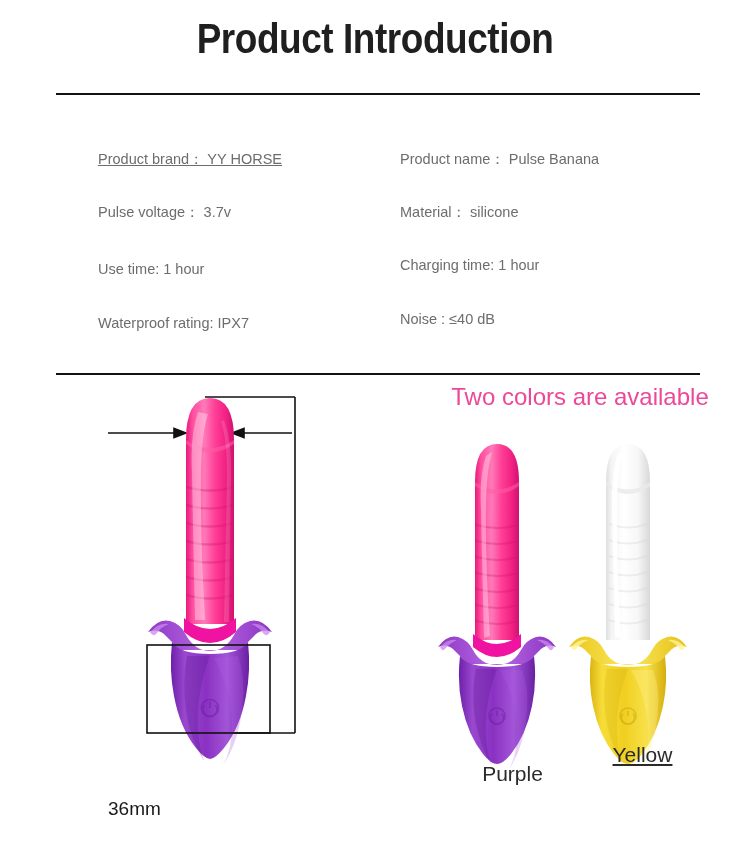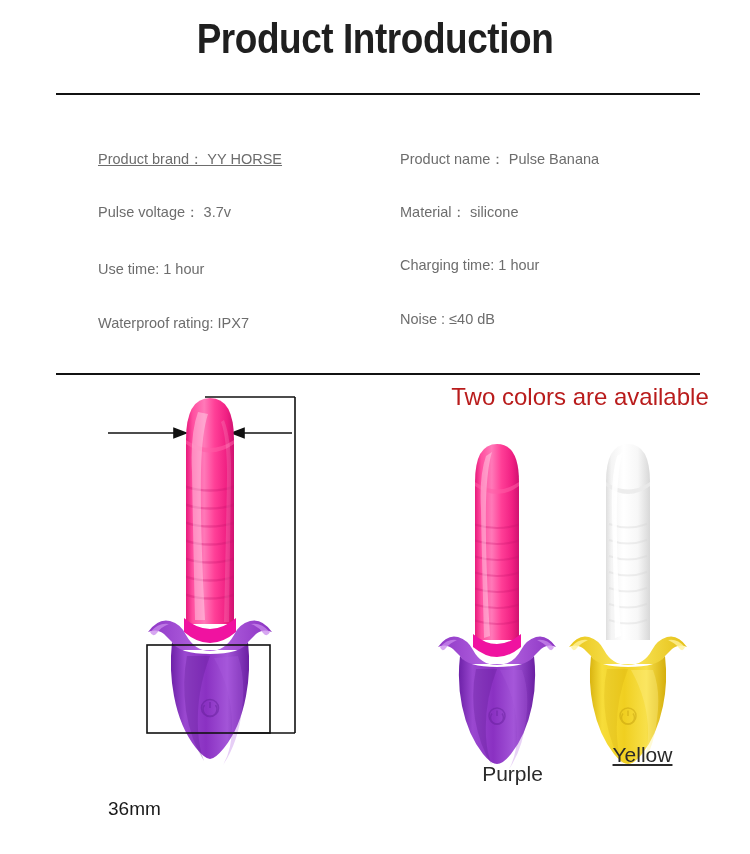--- a/index.html
+++ b/index.html
@@ -43,21 +43,21 @@
   .right .spec-row:nth-child(4){top:182px;}
 
   
   .panel-left{position:absolute;left:0;top:380px;width:410px;height:474px;}
   .panel-right{position:absolute;left:410px;top:380px;width:340px;height:474px;}
 
   .caption{
     position:absolute;text-align:center;color:#2a2a2a;white-space:nowrap;
   }
   .cap-size{left:0;top:405px;width:410px;font-size:27px;font-weight:600;}
-  .cap-colors{left:410px;top:3px;width:340px;font-size:24px;font-weight:400;color:#b91c1c;text-align:center;}
+  .cap-colors{left:410px;top:3px;width:340px;font-size:24px;font-weight:400;color:#ec4899;text-align:center;}
   .cap-purple{left:20px;top:382px;width:165px;font-size:21px;}
   .cap-yellow{left:150px;top:363px;width:165px;font-size:21px;text-decoration:underline;}
 
   
   .dim{position:absolute;font-size:19px;color:#1a1a1a;white-space:nowrap;}
   .dim-36{left:108px;top:418px;}
 
   svg{display:block;overflow:visible;}
   .svg-abs{position:absolute;}
 </style>

